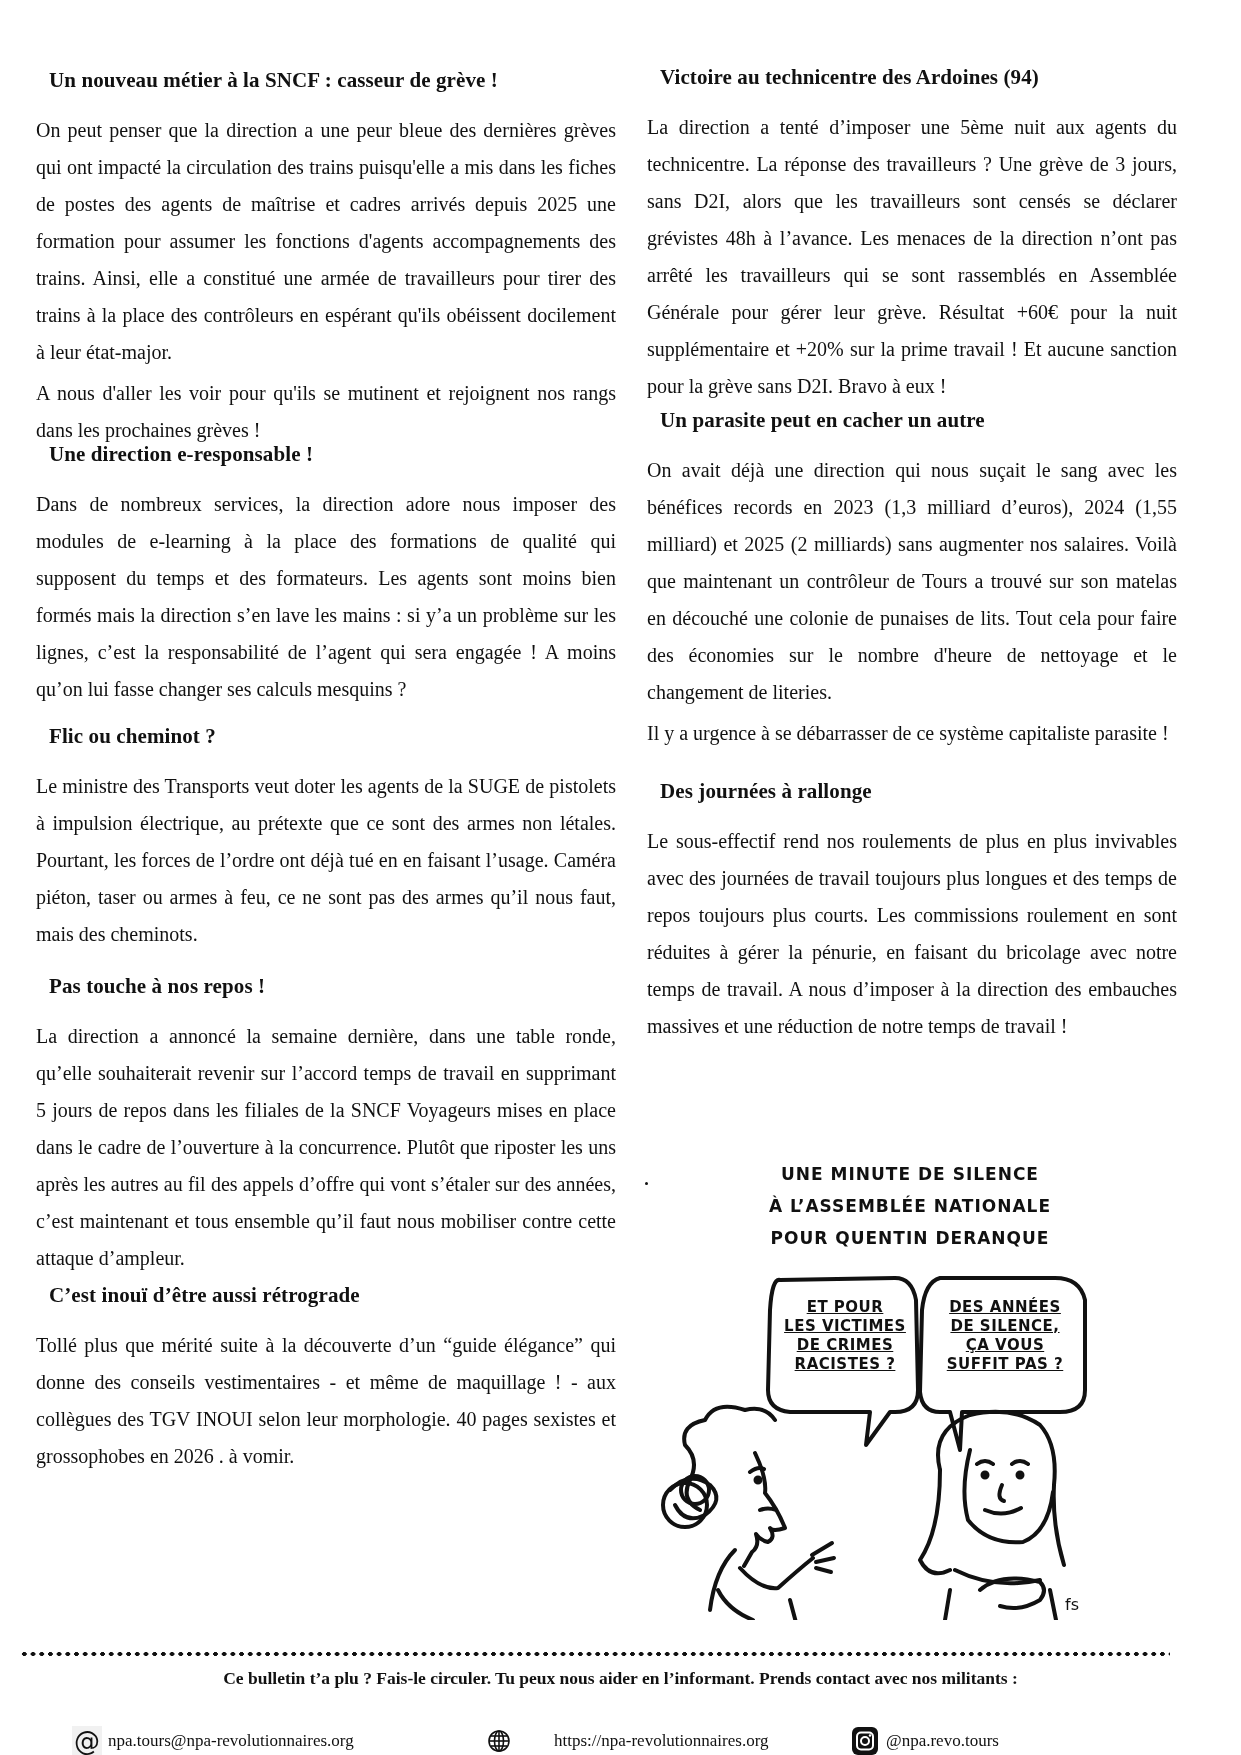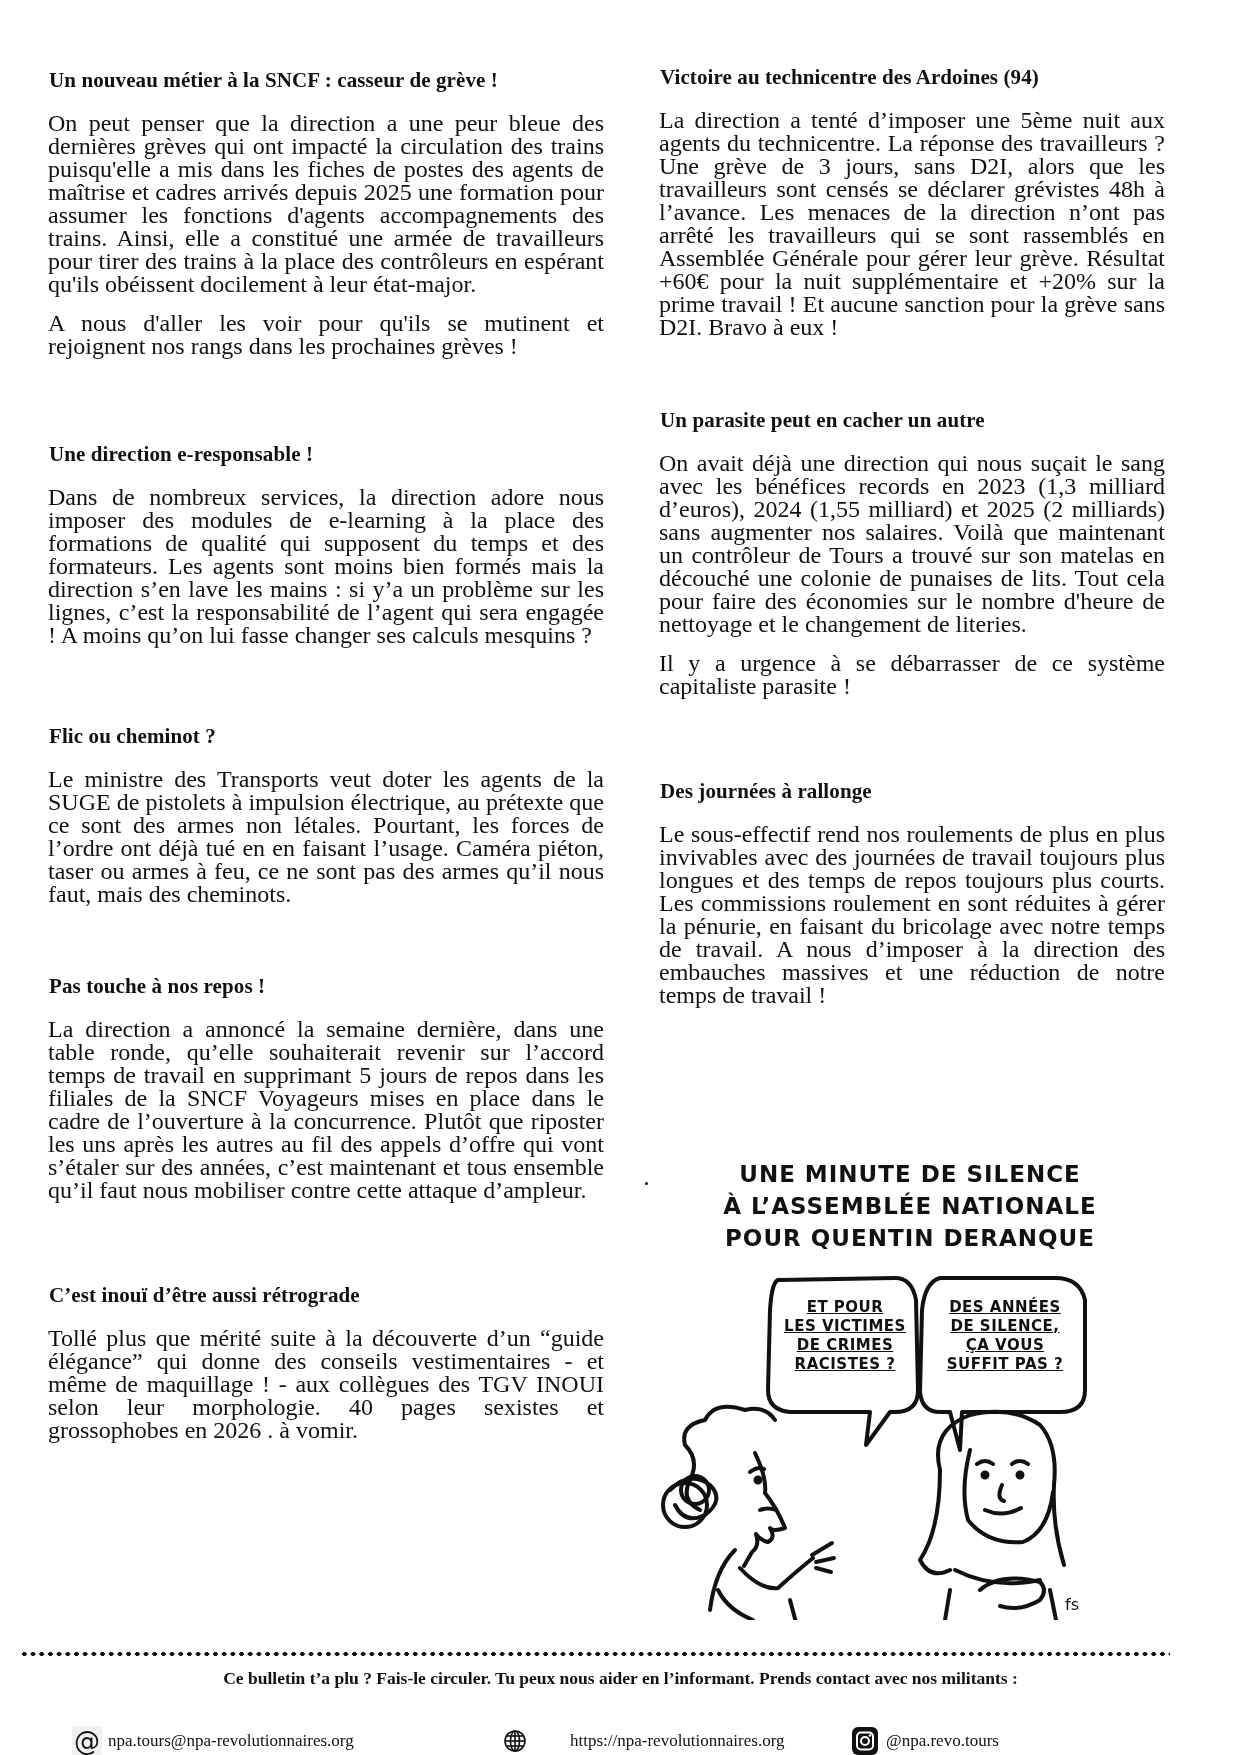--- a/index.html
+++ b/index.html
@@ -3,40 +3,40 @@
 <meta charset="utf-8">
 <style>
   html, body { margin: 0; padding: 0; background: #ffffff; }
   body { width: 1241px; height: 1755px; position: relative; overflow: hidden; color: #111111;
          font-family: "Liberation Serif", "DejaVu Serif", serif; }
   .col { position: absolute; top: 0; }
   .col-left { left: 32px; width: 588px; }
   .col-right { left: 643px; width: 538px; }
   .article { position: absolute; left: 0; right: 0; }
   .article h2 { margin: 17px; font-size: 21px; font-weight: bold; line-height: 30px; letter-spacing: 0.1px; }
-  .article p { margin: 16px; font-size: 24px; line-height: 23px; text-align: justify; }
+  .article p { margin: 4px; font-size: 20px; line-height: 37px; text-align: justify; }
 
   .cartoon { position: absolute; left: 640px; top: 1150px; width: 540px; height: 470px; }
   .cartoon svg { width: 100%; height: 100%; }
   .cartoon .caption { position: absolute; left: 0; right: 0; top: 0; text-align: center;
-        font-family: "DejaVu Sans", sans-serif; font-size: 23px; line-height: 32px; letter-spacing: 1px;
+        font-family: "DejaVu Sans", sans-serif; font-size: 17px; line-height: 32px; letter-spacing: 1px;
         font-weight: bold; }
   .bubble-text { position: absolute; text-align: center; font-family: "DejaVu Sans", sans-serif;
         font-size: 15px; line-height: 19px; font-weight: bold; letter-spacing: 0.5px; text-decoration: underline; }
   .stray-dot { position: absolute; left: 645px; top: 1182px; width: 3px; height: 3px; background: #111; border-radius: 50%; }
 
   .footer-dots { position: absolute; left: 20px; top: 1650px; width: 1150px; height: 8px;
         background-image: radial-gradient(circle, #111 2px, transparent 2.4px);
         background-size: 8.7px 8px; background-repeat: repeat-x; }
   .footer-line { position: absolute; left: 0; width: 1241px; top: 1666px; text-align: center;
         font-size: 17.5px; font-weight: bold; line-height: 24px; }
   .contact { position: absolute; top: 1726px; display: flex; align-items: center; gap: 6px;
         font-size: 17px; line-height: 22px; }
   .contact-email { left: 72px; }
-  .contact-web { left: 500px; gap: 40px; }
+  .contact-web { left: 484px; gap: 40px; }
   .contact-insta { left: 850px; }
   .icon-box { width: 30px; height: 30px; display: inline-flex; align-items: center; justify-content: center; }
   .icon-at { background: #f1f1f1; font-family: "DejaVu Sans", sans-serif; font-size: 26px; line-height: 30px; }
 </style>
 </head>
 <body>
 
 <div class="col col-left">
   <section class="article" style="top:48px">
     <h2>Un nouveau métier à la SNCF : casseur de grève !</h2>

